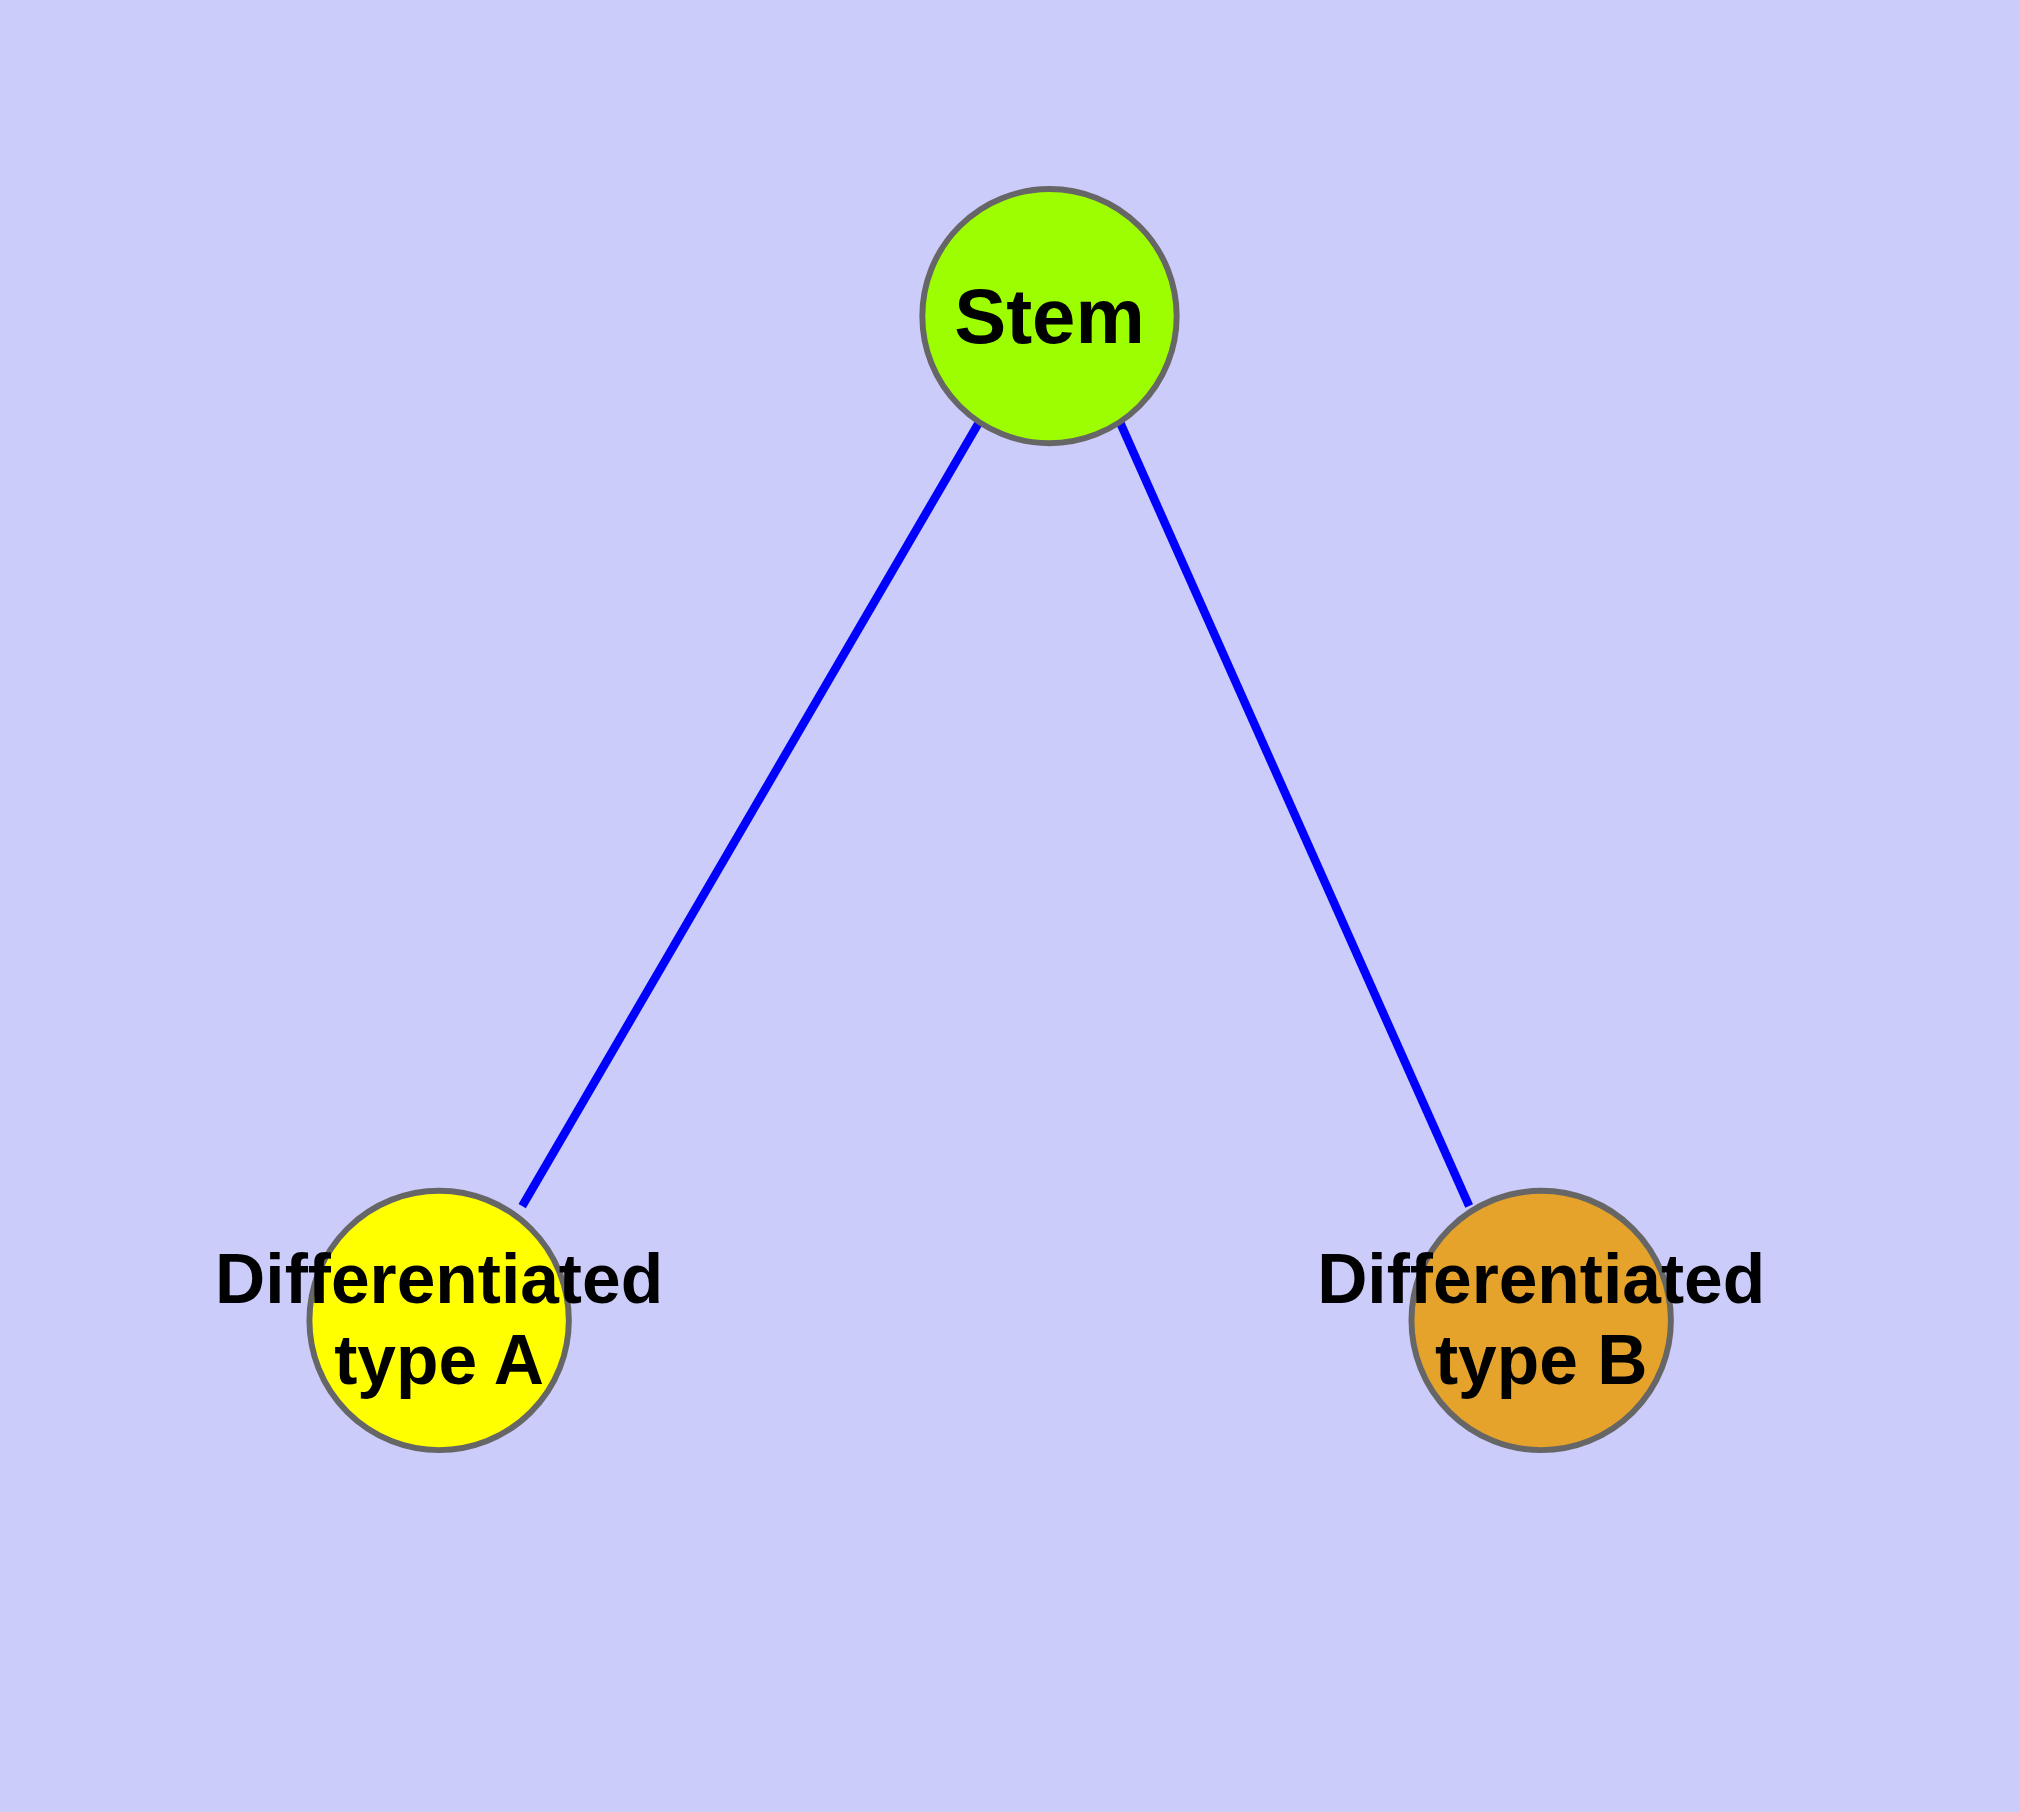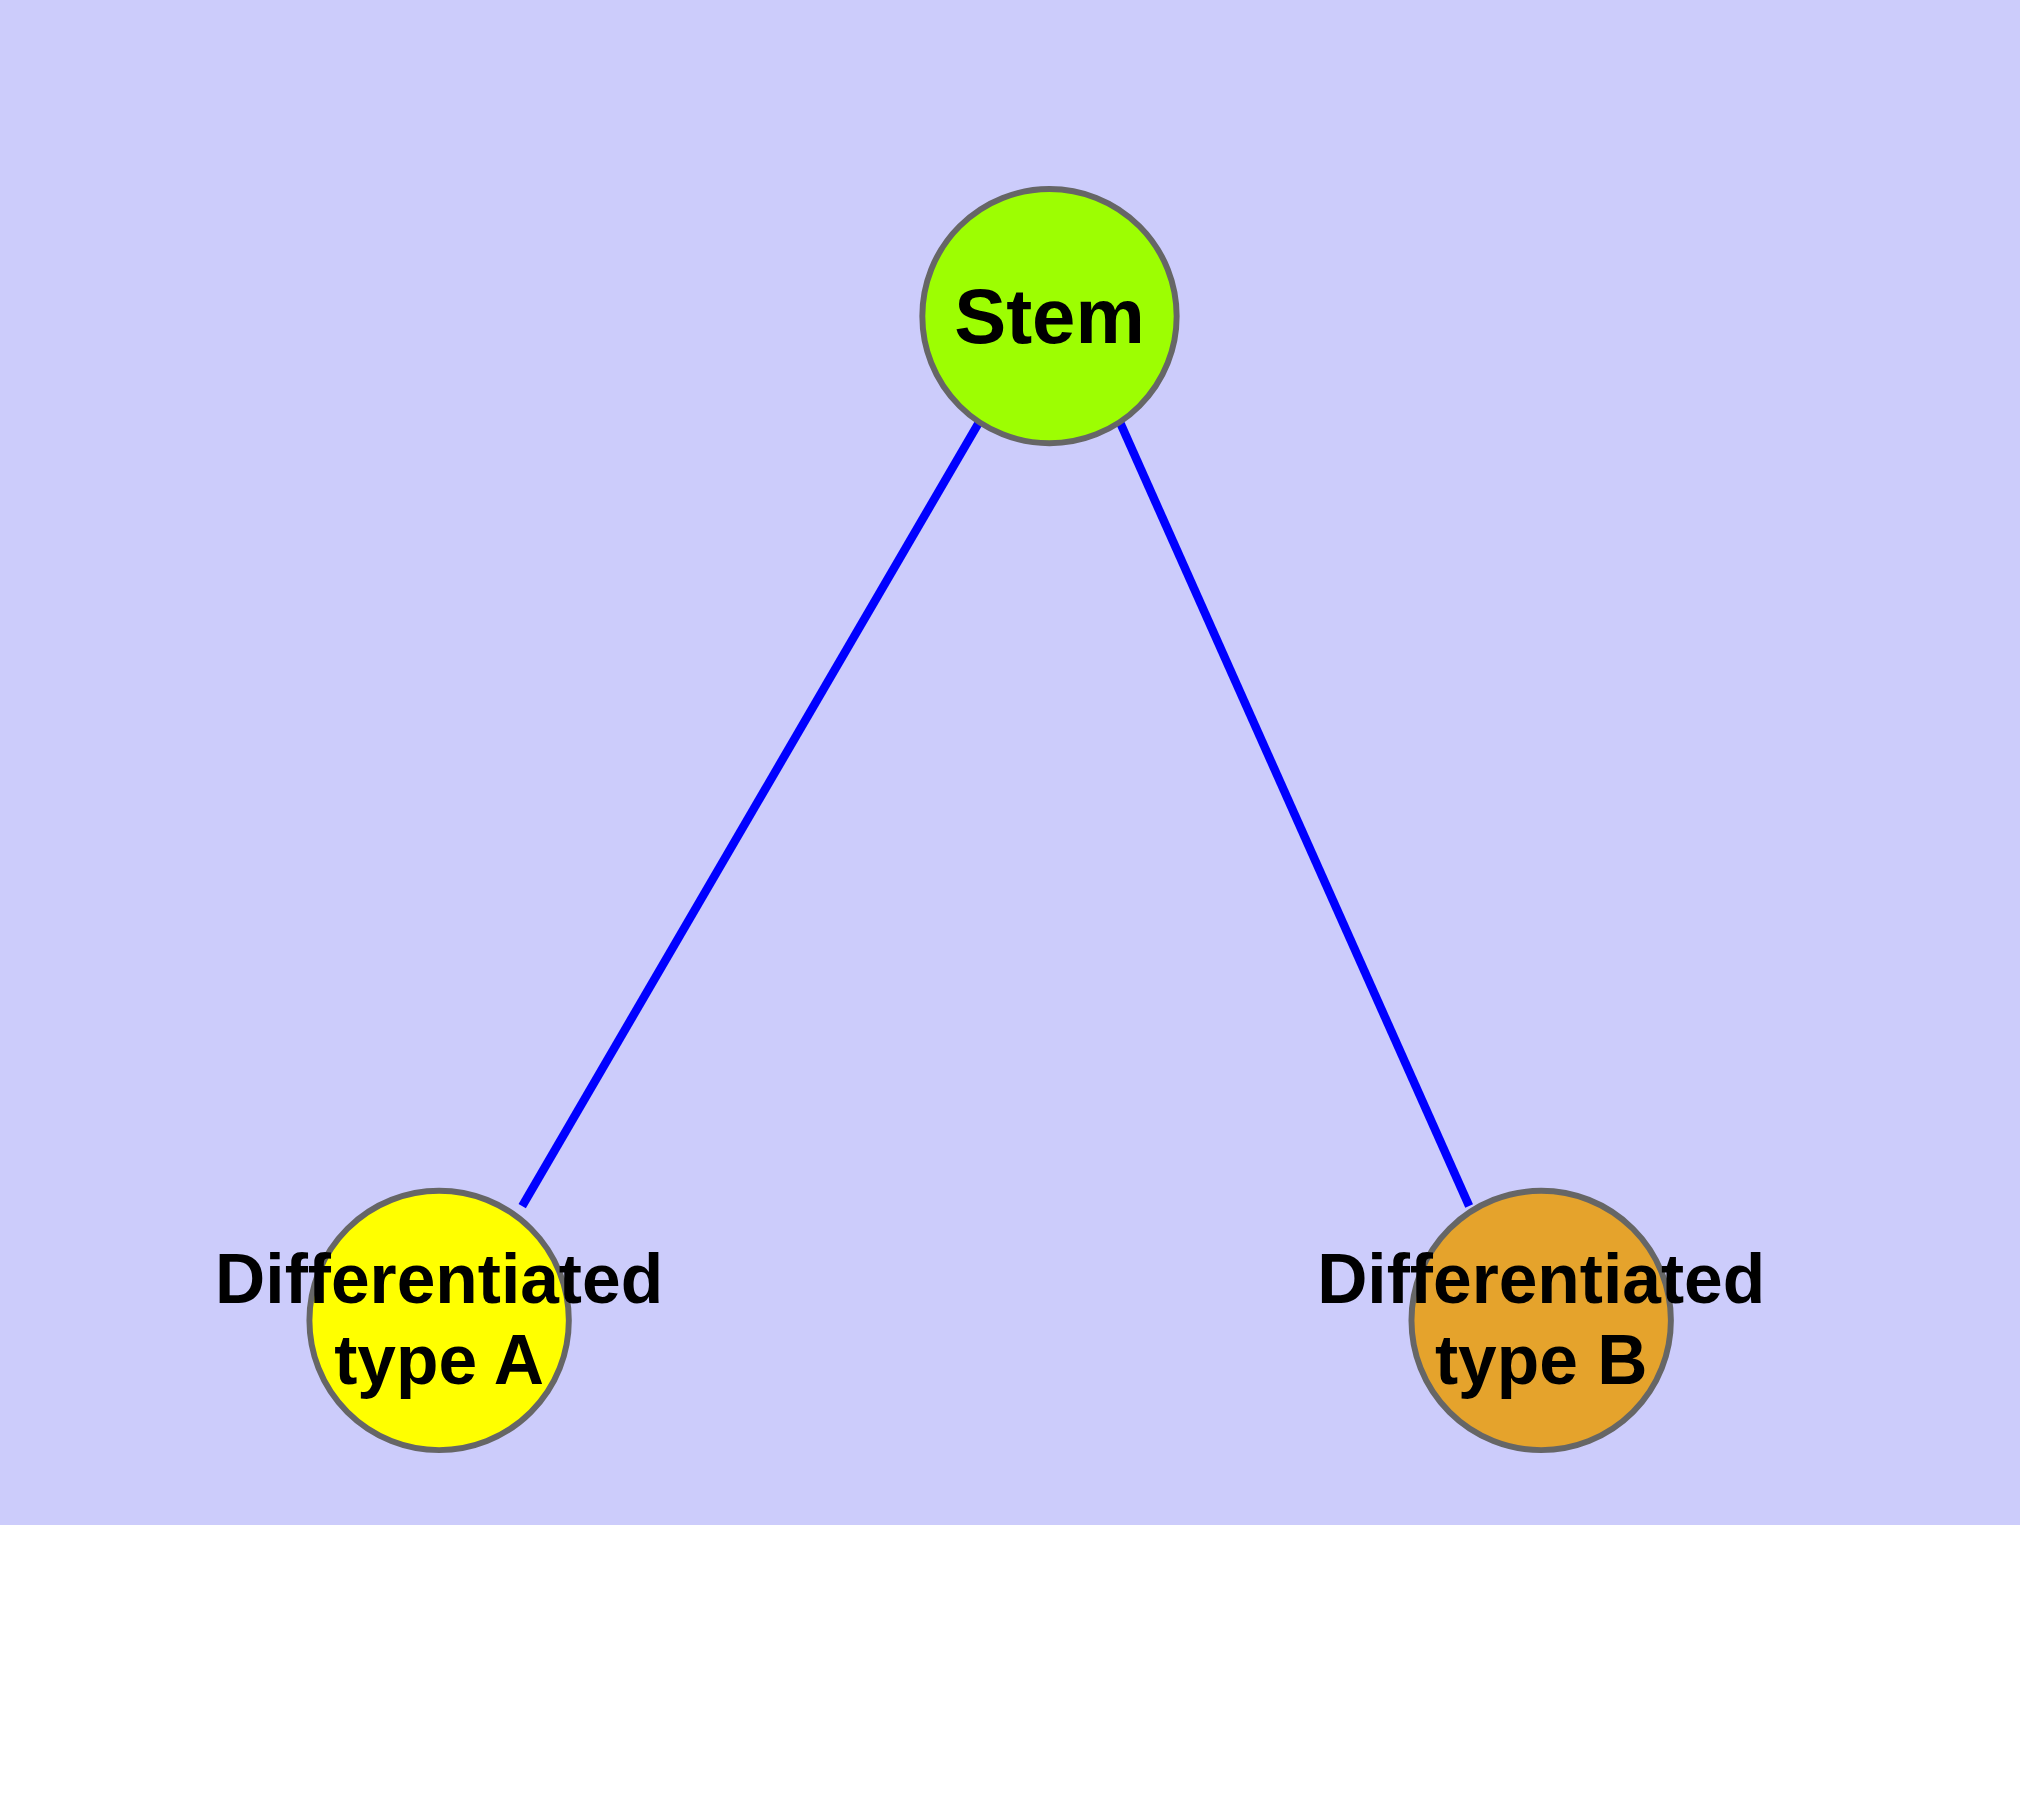--- a/index.html
+++ b/index.html
@@ -7,21 +7,21 @@
     margin: 0;
     padding: 0;
   }
   body {
     background: #ffffff;
     font-family: "Liberation Sans", sans-serif;
   }
   #canvas {
     position: relative;
     width: 2021px;
-    height: 1525px;
+    height: 1812px;
     overflow: hidden;
   }
   #graph-svg {
     position: absolute;
     top: 0;
     left: 0;
     width: 2021px;
     height: 1812px;
     display: block;
   }

